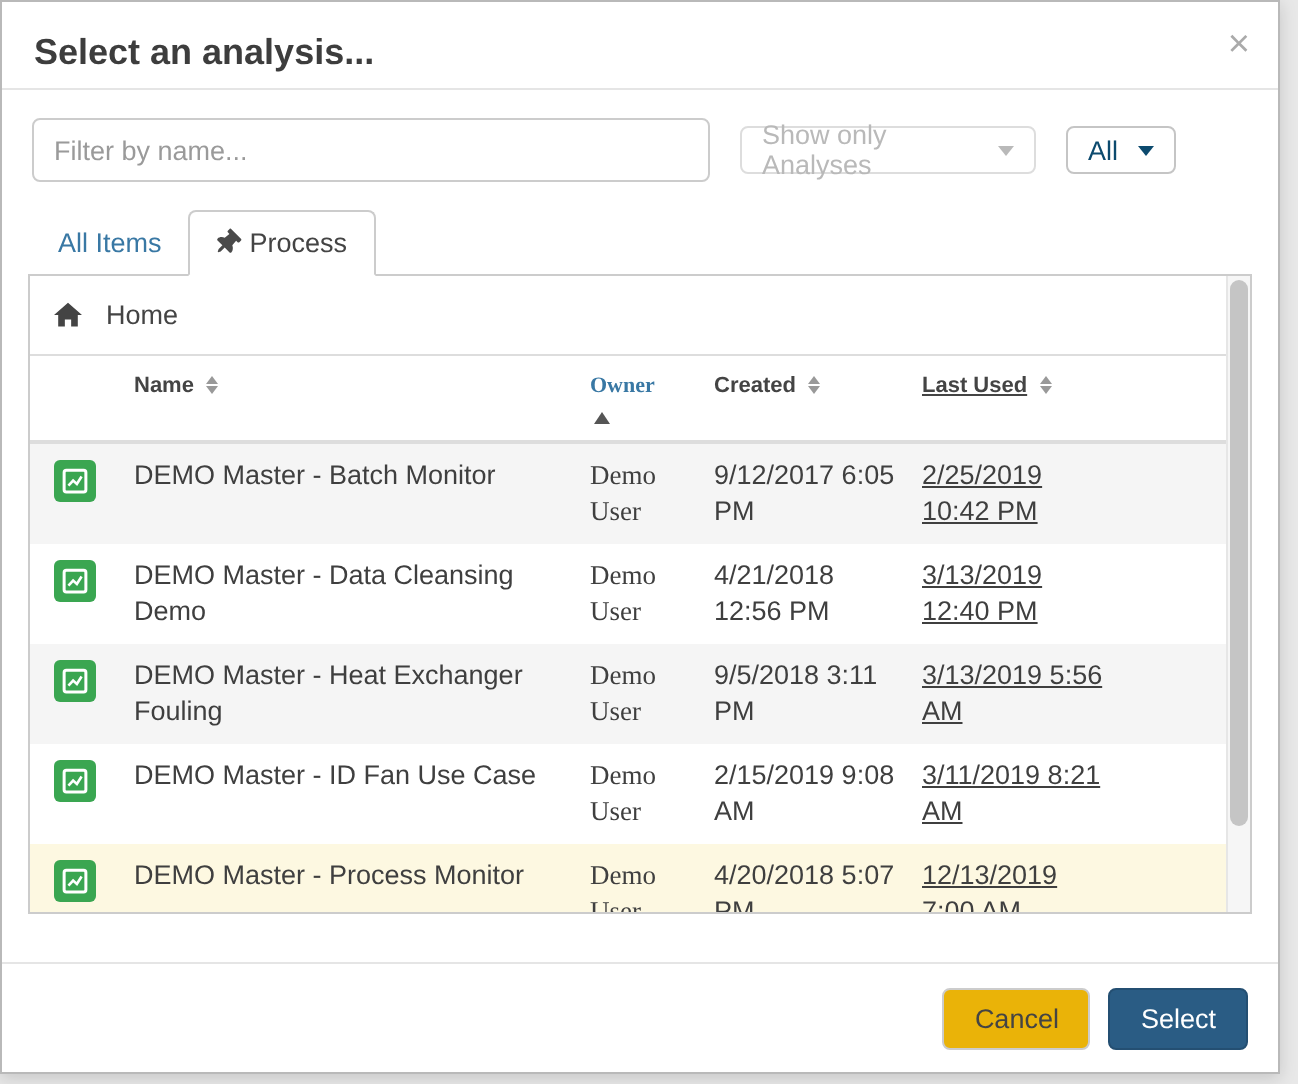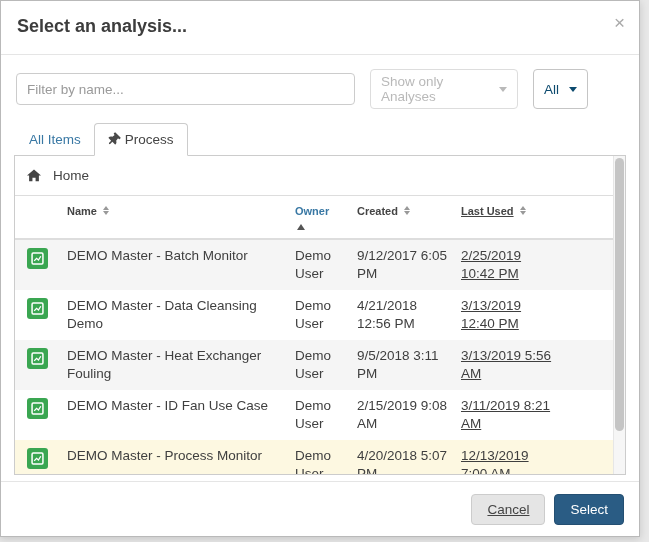--- a/index.html
+++ b/index.html
@@ -12,21 +12,21 @@
   }
   .modal {
     position:absolute; left:0; top:0;
     width:640px; height:537px;
     background:#fff;
     border:1px solid #b9b9b9;
     box-shadow:0 2px 8px rgba(0,0,0,.15);
   }
   
   .modal-header {
-    height:54px;
+    height:44px;
     padding:15px 16px;
     border-bottom:1px solid #e5e5e5;
   }
   .modal-title { font-size:18px; font-weight:600; color:#3d3d3d; }
   .close-btn {
     position:absolute; top:12px; right:14px;
     background:none; border:none; cursor:pointer;
     font-size:19px; line-height:1; color:#aaa;
     font-family:"Liberation Sans", sans-serif;
   }
@@ -37,21 +37,21 @@
   }
   .filter-input {
     width:339px; height:32px;
     border:1px solid #ccc; border-radius:4px;
     padding:0 10px; font-size:13.5px;
     font-family:"Liberation Sans", sans-serif; color:#444;
     outline:none;
   }
   .filter-input::placeholder { color:#9a9a9a; }
   .dropdown {
-    height:40px; border-radius:4px;
+    height:24px; border-radius:4px;
     display:flex; align-items:center; justify-content:space-between;
     padding:0 10px; font-size:13.5px; background:#fff; cursor:pointer;
   }
   .dropdown.type { width:148px; border:1px solid #ddd; color:#b9b9b9; }
   .dropdown.scope { width:55px; border:1px solid #c5c5c5; color:#0c4a6e; }
   .caret {
     width:0; height:0; margin-left:8px;
     border-left:4px solid transparent;
     border-right:4px solid transparent;
     border-top:5px solid currentColor;
@@ -91,21 +91,21 @@
     font-size:13.5px; color:#444; cursor:pointer;
   }
   .thead {
     display:flex; align-items:flex-start;
     padding:6px 12px 8px 12px;
     border-bottom:2px solid #ddd;
     font-weight:bold; font-size:11px; color:#444;
   }
   .col-icon { width:40px; flex:none; }
   .col-name { width:228px; flex:none; padding-right:26px; }
-  .col-owner { width:62px; flex:none; padding-right:6px; }
+  .col-owner { width:62px; flex:none; padding-right:6px;font-family:Liberation Serif, serif; }
   .col-created { width:104px; flex:none; padding-right:8px; }
   .col-used { width:95px; flex:none;text-decoration:underline; }
   .th { display:flex; align-items:flex-start; cursor:pointer; }
   .th .label { line-height:18px; }
   .sort-icon {
     display:inline-flex; flex-direction:column; gap:1px;
     margin-left:6px; margin-top:4px;
   }
   .tri-up { width:0;height:0;border-left:3.5px solid transparent;border-right:3.5px solid transparent;border-bottom:4.5px solid #999; }
   .tri-down { width:0;height:0;border-left:3.5px solid transparent;border-right:3.5px solid transparent;border-top:4.5px solid #999; }
@@ -145,21 +145,21 @@
     border-top:1px solid #e5e5e5;
     display:flex; align-items:center; justify-content:flex-end;
     gap:9px; padding:0 15px;
     background:#fff;
   }
   .btn {
     font-family:"Liberation Sans", sans-serif;
     font-size:13.5px; padding:7px 15px;
     border-radius:4px; cursor:pointer;
   }
-  .btn.cancel { background:#e5e5e5; border:1px solid #ccc; color:#444;text-decoration:underline; }
+  .btn.cancel { background:#eab308; border:1px solid #ccc; color:#444; }
   .btn.select { background:var(--select-button-bg,#2a5c84); border:1px solid #244f72; color:#fff; }
 </style>
 </head>
 <body>
 
 <div class="modal" data-name="select-analysis-modal">
 
   <button class="close-btn" data-name="close-icon">×</button>
 
   <div class="modal-header" data-name="modal-header">

